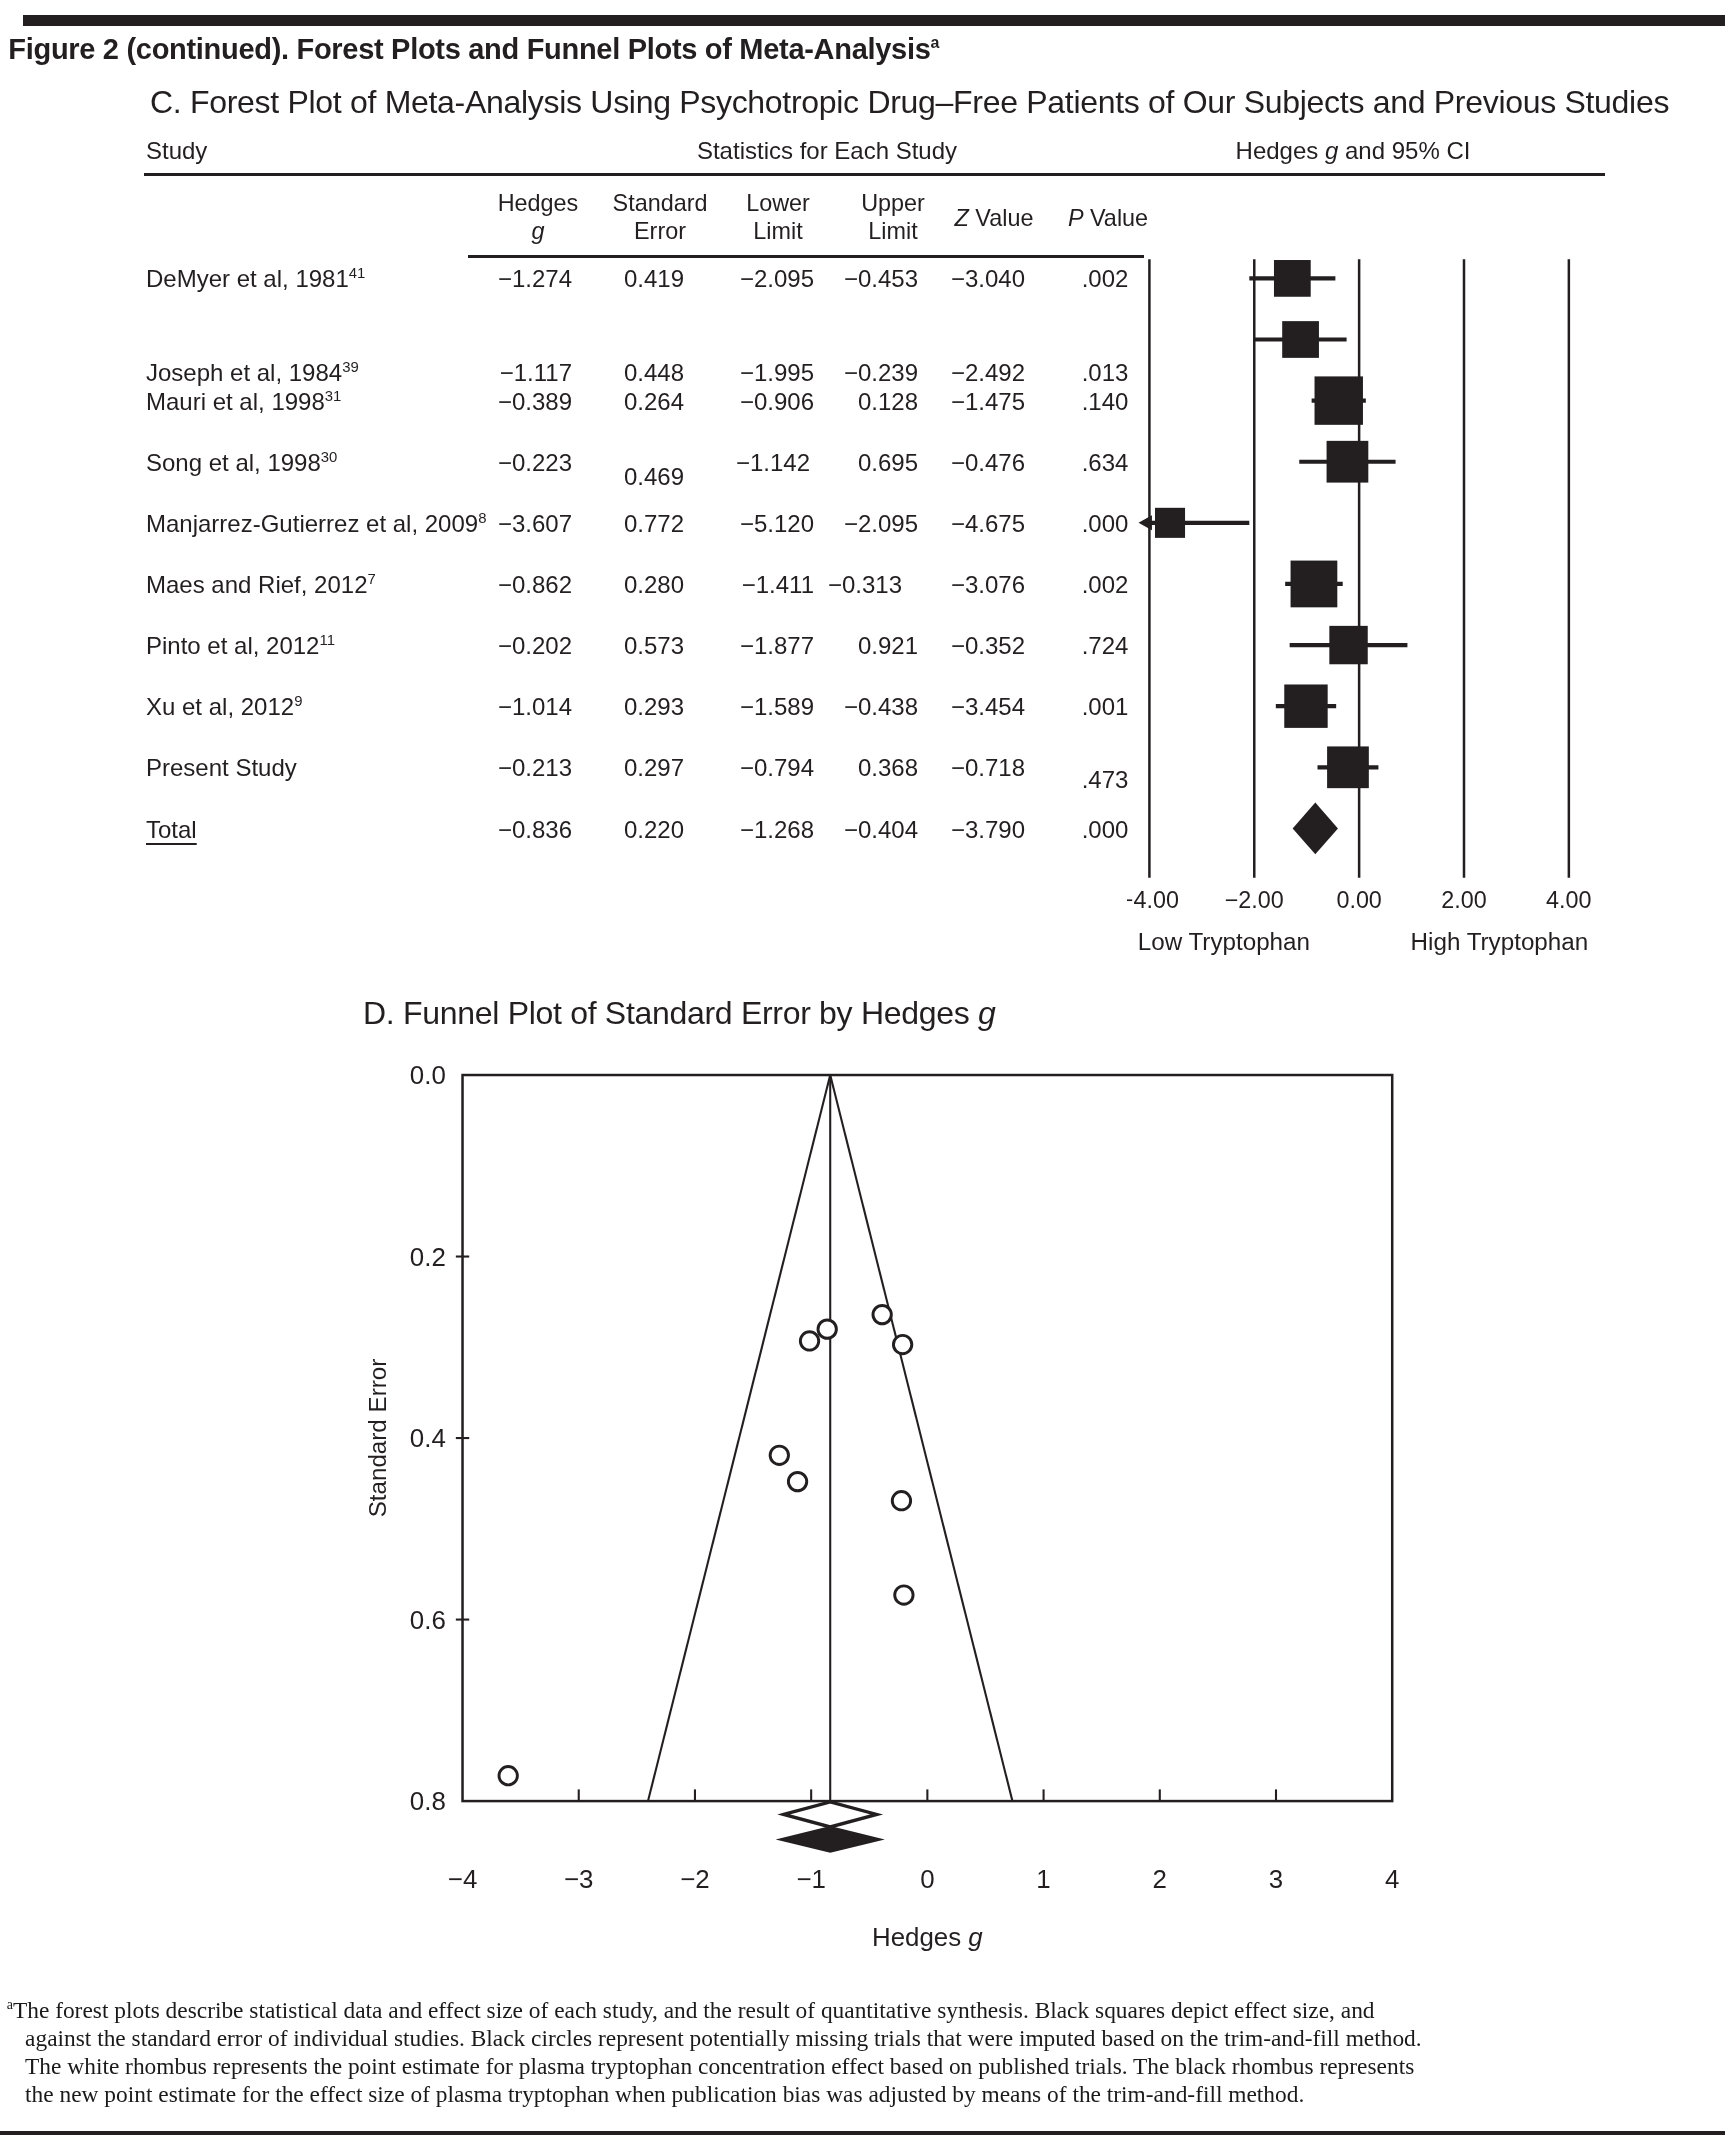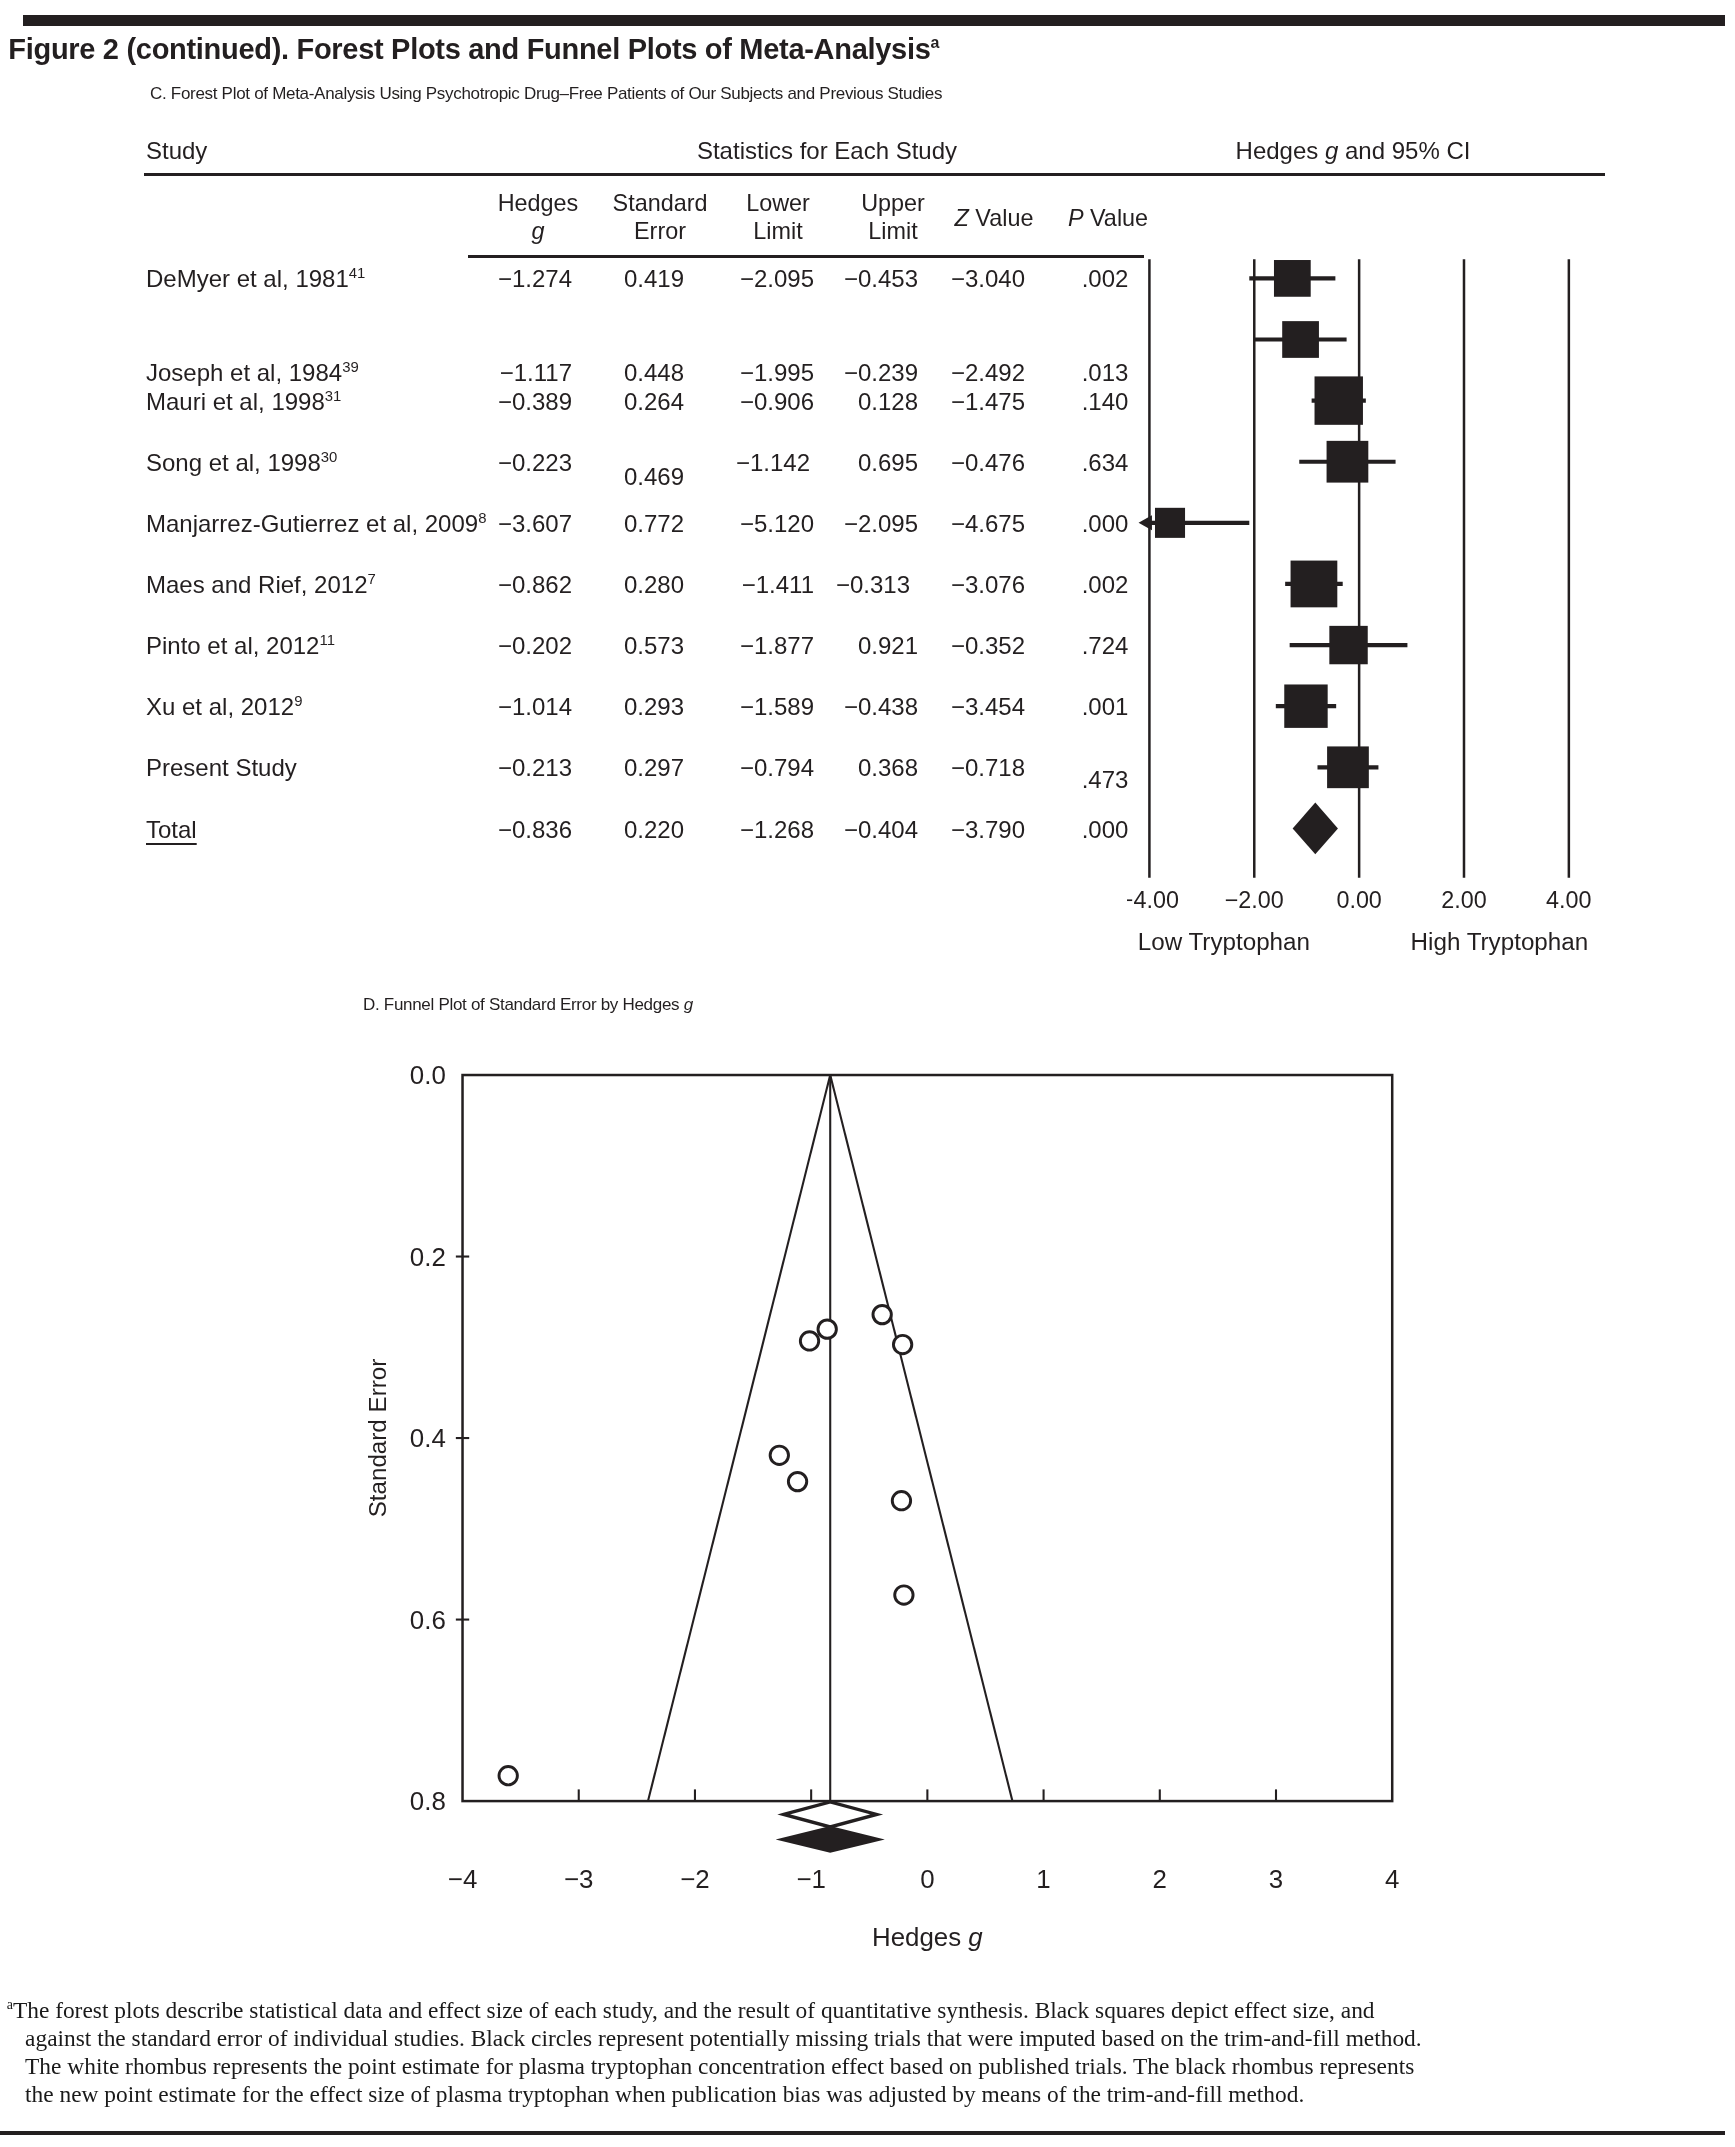--- a/index.html
+++ b/index.html
@@ -2,21 +2,21 @@
 <html style="font-size:13.4px"><head>
 <meta charset="utf-8">
 <style>
   html,body{margin:0;padding:0;background:#ffffff;}
   #page{position:relative;width:1736px;height:2147px;background:#ffffff;
         font-family:"Liberation Sans",sans-serif;color:#231f20;overflow:hidden;}
   .abs{position:absolute;}
   .bar{background:#231f20;}
   .fig-title{font-size:29px;font-weight:bold;letter-spacing:-0.3px;white-space:nowrap;}
   .fig-title sup{font-size:0.55em;}
-  .panel-title{font-size:17px;letter-spacing:-0.3px;white-space:nowrap;}
+  .panel-title{font-size:32px;letter-spacing:-0.3px;white-space:nowrap;}
   .hdr{font-size:24px;white-space:nowrap;}
   .center{transform:translateX(-50%);text-align:center;}
   .rule{background:#231f20;}
   .colhdr{font-size:23.4px;line-height:27.6px;text-align:center;white-space:nowrap;}
   .t-row{position:absolute;height:37px;line-height:37px;font-size:24px;white-space:nowrap;}
   .t-row .study{position:absolute;left:0;top:0;}
   .t-row .num{position:absolute;top:0;text-align:right;}
   .t-row sup{font-size:0.62em;line-height:0;}
   .underlined{text-decoration:underline;text-underline-offset:5px;}
   .it{font-style:italic;}
@@ -113,21 +113,21 @@
         <span class="num" style="right: 342px;">−5.120</span>
         <span class="num" style="right: 238px;">−2.095</span>
         <span class="num" style="right: 131px;">−4.675</span>
         <span class="num" style="right: 27.6px;">.000</span>
       </div>
       <div class="t-row" style="left: 146px; width: 1010px; top: 566px;">
         <span class="study">Maes and Rief, 2012<sup>7</sup></span>
         <span class="num" style="right: 584px;">−0.862</span>
         <span class="num" style="right: 472px;">0.280</span>
         <span class="num" style="right: 342px;">−1.411</span>
-        <span class="num" style="right: 246px;">−0.313</span>
+        <span class="num" style="right: 254px;">−0.313</span>
         <span class="num" style="right: 131px;">−3.076</span>
         <span class="num" style="right: 27.6px;">.002</span>
       </div>
       <div class="t-row" style="left: 146px; width: 1010px; top: 627px;">
         <span class="study">Pinto et al, 2012<sup>11</sup></span>
         <span class="num" style="right: 584px;">−0.202</span>
         <span class="num" style="right: 472px;">0.573</span>
         <span class="num" style="right: 342px;">−1.877</span>
         <span class="num" style="right: 238px;">0.921</span>
         <span class="num" style="right: 131px;">−0.352</span>

